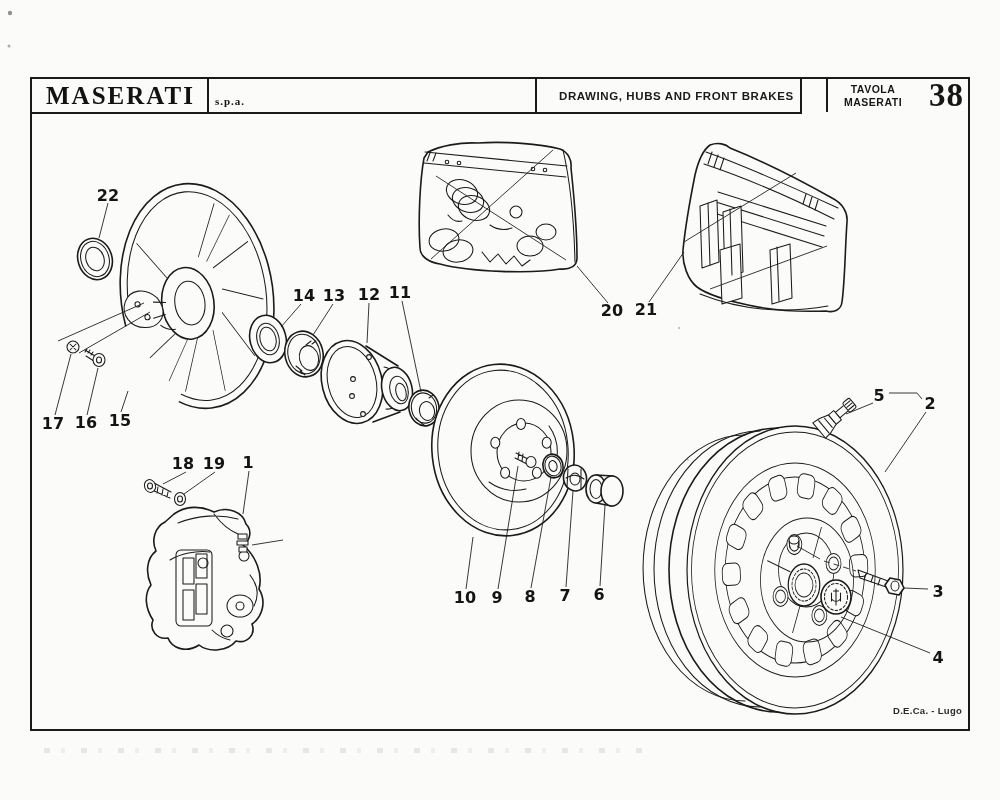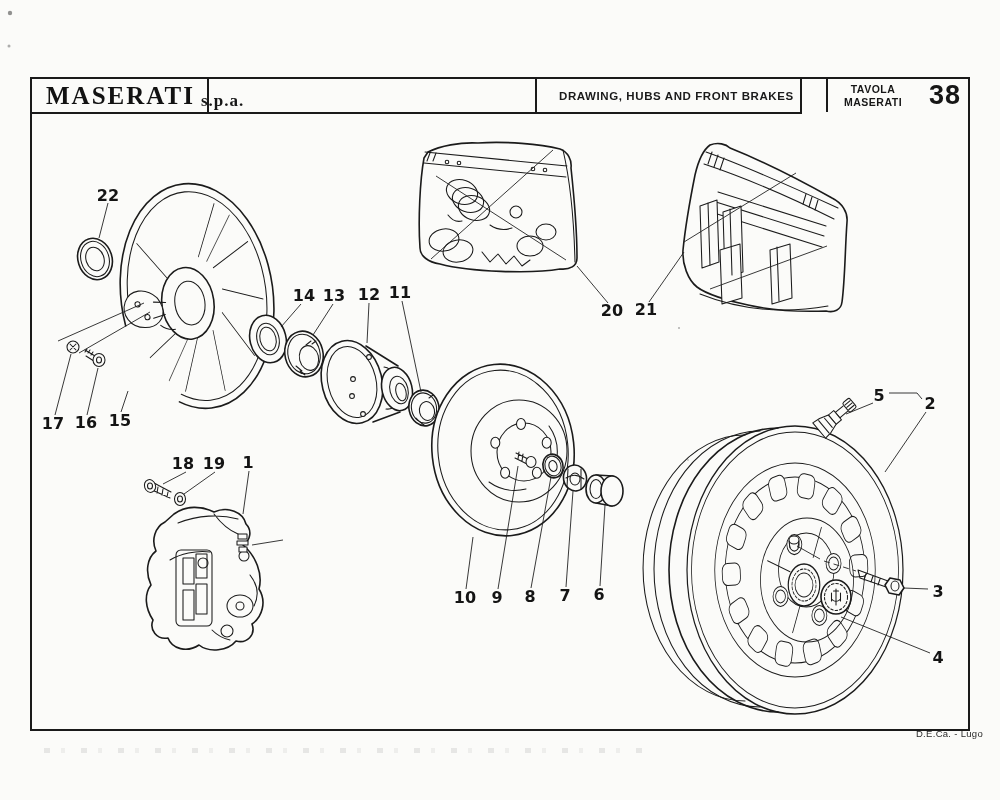--- a/index.html
+++ b/index.html
@@ -8,27 +8,27 @@
   .sheet{position:absolute;left:30px;top:77px;width:936px;height:650px;
          border:2px solid #1a1a1a;background:transparent;}
   .hdr{position:absolute;left:30px;top:77px;width:772px;height:37px;
        border:2px solid #1a1a1a;border-bottom:2px solid #1a1a1a;box-sizing:border-box;}
   .vdiv{position:absolute;top:0;bottom:0;width:2px;background:#1a1a1a;}
   .cell{position:absolute;top:0;bottom:0;display:flex;align-items:center;}
   .brand{left:14px;}
   .brand-name{font-family:"Liberation Serif","DejaVu Serif",serif;font-weight:bold;
               font-size:25px;letter-spacing:2px;color:#121212;}
   .brand-suffix{font-family:"Liberation Serif","DejaVu Serif",serif;font-weight:bold;
-                font-size:17px;margin-left:6px;margin-top:10px;letter-spacing:1px;}
+                font-size:11px;margin-left:20px;margin-top:10px;letter-spacing:1px;}
   .title{font-weight:bold;font-size:11.5px;letter-spacing:0.6px;color:#1a1a1a;}
   .plate{display:flex;flex-direction:column;justify-content:center;line-height:1.2;}
   .plate span{font-weight:bold;font-size:10.5px;letter-spacing:0.5px;}
-  .plate-num{font-weight:bold;font-size:27px;letter-spacing:1px;}
-  .credit{position:absolute;left:893px;top:728px;width:90px;text-align:right;
-          font-size:9.5px;font-weight:normal;letter-spacing:0.3px;color:#2a2a2a;}
+  .plate-num{font-weight:bold;font-size:33px;letter-spacing:1px;font-family:Liberation Serif, serif;}
+  .credit{position:absolute;left:893px;top:705px;width:90px;text-align:left;
+          font-size:9.5px;font-weight:bold;letter-spacing:0.3px;color:#2a2a2a;}
   .ghost{position:absolute;left:44px;top:748px;width:600px;height:5px;opacity:.8;
          background:repeating-linear-gradient(90deg,rgba(90,90,90,.16) 0 6px,transparent 6px 17px,
                     rgba(90,90,90,.10) 17px 21px,transparent 21px 37px);
          filter:blur(.7px);}
   svg#diagram{position:absolute;left:0;top:0;}
   .callout{font-family:"DejaVu Sans",sans-serif;font-weight:bold;font-size:16px;fill:#141414;}
   .ln{stroke:#222;stroke-width:0.9;fill:none;}
   .o15{stroke:#1b1b1b;stroke-width:1.6;fill:#fbfbf9;stroke-linecap:round;stroke-linejoin:round;}
   .o15n{stroke:#1b1b1b;stroke-width:1.6;fill:none;stroke-linecap:round;stroke-linejoin:round;}
   .o10{stroke:#1b1b1b;stroke-width:1.05;fill:none;stroke-linecap:round;stroke-linejoin:round;}

